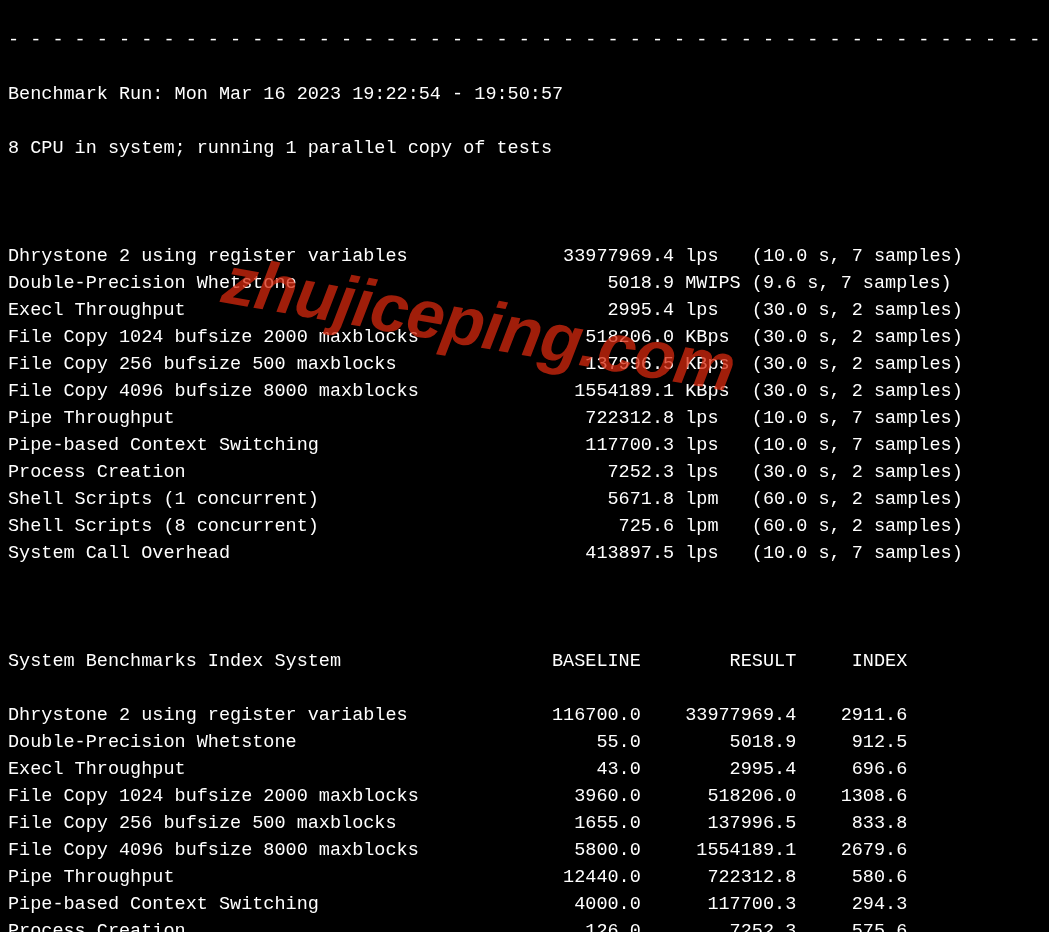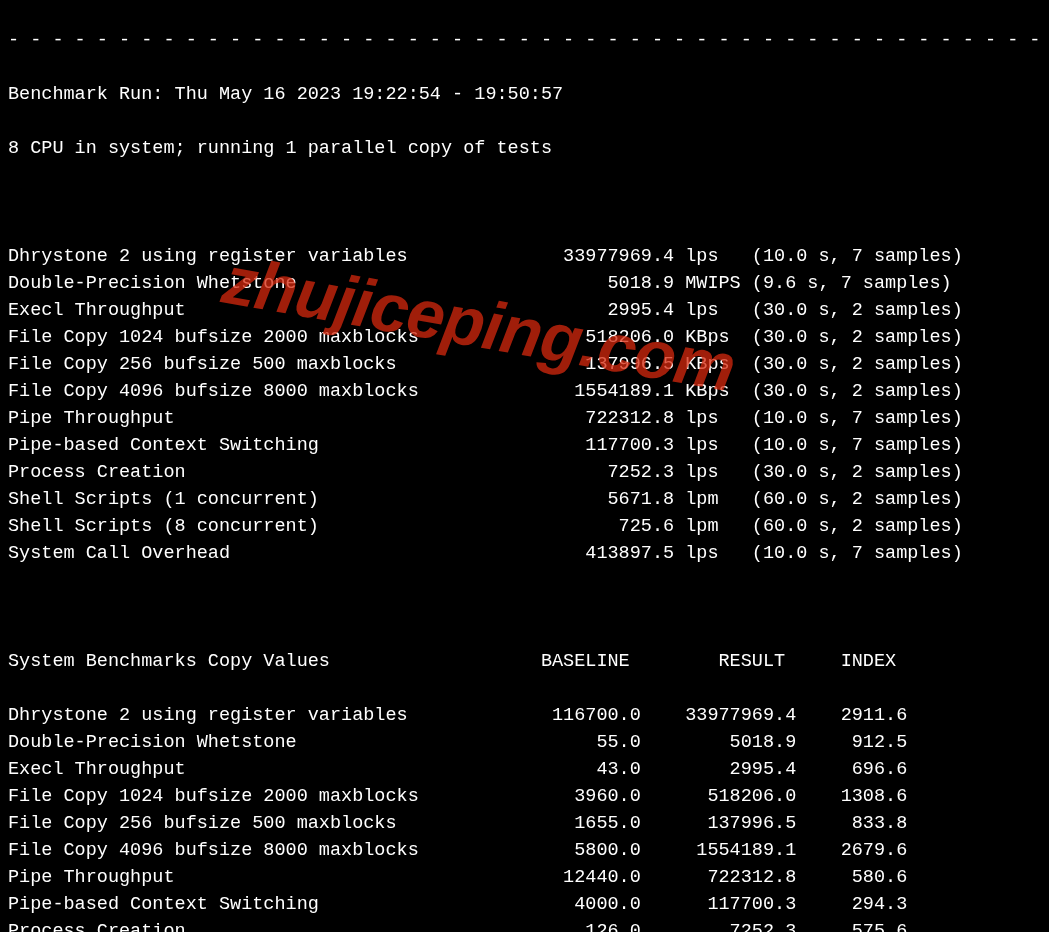--- a/index.html
+++ b/index.html
@@ -30,23 +30,23 @@
     pointer-events: none;
     letter-spacing: -1px;
   }
   .line { display:block; }
 </style>
 </head>
 <body>
 
 <div class="terminal">
 <span class="line">- - - - - - - - - - - - - - - - - - - - - - - - - - - - - - - - - - - - - - - - - - - - - - -</span>
-<span class="line">Benchmark Run: Thu May 16 2023 19:22:54 - 19:50:57</span>
+<span class="line">Benchmark Run: Mon Mar 16 2023 19:22:54 - 19:50:57</span>
 <span class="line">8 CPU in system; running 1 parallel copy of tests</span>
 <span class="line"> </span>
 <div id="results-block"><span class="line">Dhrystone 2 using register variables              33977969.4 lps   (10.0 s, 7 samples)</span><span class="line">Double-Precision Whetstone                            5018.9 MWIPS (9.6 s, 7 samples)</span><span class="line">Execl Throughput                                      2995.4 lps   (30.0 s, 2 samples)</span><span class="line">File Copy 1024 bufsize 2000 maxblocks               518206.0 KBps  (30.0 s, 2 samples)</span><span class="line">File Copy 256 bufsize 500 maxblocks                 137996.5 KBps  (30.0 s, 2 samples)</span><span class="line">File Copy 4096 bufsize 8000 maxblocks              1554189.1 KBps  (30.0 s, 2 samples)</span><span class="line">Pipe Throughput                                     722312.8 lps   (10.0 s, 7 samples)</span><span class="line">Pipe-based Context Switching                        117700.3 lps   (10.0 s, 7 samples)</span><span class="line">Process Creation                                      7252.3 lps   (30.0 s, 2 samples)</span><span class="line">Shell Scripts (1 concurrent)                          5671.8 lpm   (60.0 s, 2 samples)</span><span class="line">Shell Scripts (8 concurrent)                           725.6 lpm   (60.0 s, 2 samples)</span><span class="line">System Call Overhead                                413897.5 lps   (10.0 s, 7 samples)</span></div>
 <span class="line"> </span>
-<span class="line" id="index-header-line">System Benchmarks Copy Values                   BASELINE        RESULT     INDEX</span>
+<span class="line" id="index-header-line">System Benchmarks Index System                   BASELINE        RESULT     INDEX</span>
 <div id="index-block"><span class="line">Dhrystone 2 using register variables             116700.0    33977969.4    2911.6</span><span class="line">Double-Precision Whetstone                           55.0        5018.9     912.5</span><span class="line">Execl Throughput                                     43.0        2995.4     696.6</span><span class="line">File Copy 1024 bufsize 2000 maxblocks              3960.0      518206.0    1308.6</span><span class="line">File Copy 256 bufsize 500 maxblocks                1655.0      137996.5     833.8</span><span class="line">File Copy 4096 bufsize 8000 maxblocks              5800.0     1554189.1    2679.6</span><span class="line">Pipe Throughput                                   12440.0      722312.8     580.6</span><span class="line">Pipe-based Context Switching                       4000.0      117700.3     294.3</span><span class="line">Process Creation                                    126.0        7252.3     575.6</span></div>
 
 
 <div class="watermark">zhujiceping.com</div>
 </div>
 
 </body></html>

